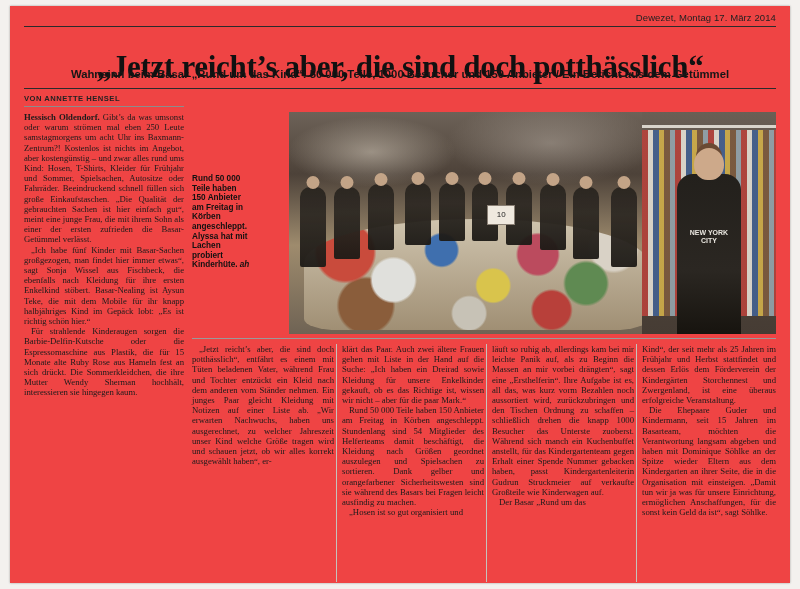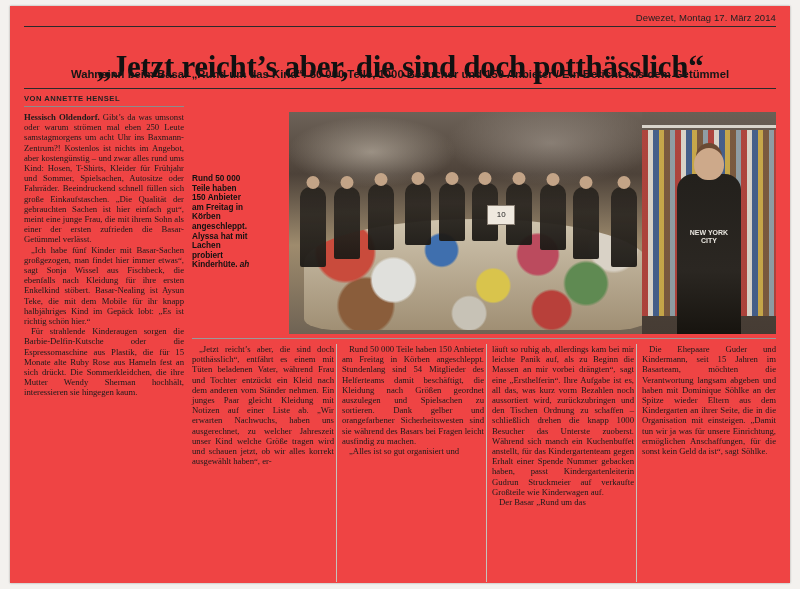--- a/index.html
+++ b/index.html
@@ -309,27 +309,29 @@
       <p class="first"><b>Hessisch Oldendorf.</b> Gibt’s da was umsonst oder warum strömen mal eben 250 Leute samstagmorgens um acht Uhr ins Baxmann-Zentrum?! Kostenlos ist nichts im Angebot, aber kostengünstig – und zwar alles rund ums Kind: Hosen, T-Shirts, Kleider für Frühjahr und Sommer, Spielsachen, Autositze oder Fahrräder. Beeindruckend schnell füllen sich große Einkaufstaschen. „Die Qualität der gebrauchten Sachen ist hier einfach gut“, meint eine junge Frau, die mit ihrem Sohn als einer der ersten zufrieden die Basar-Getümmel verlässt.</p>
       <p>„Ich habe fünf Kinder mit Basar-Sachen großgezogen, man findet hier immer etwas“, sagt Sonja Wissel aus Fischbeck, die ebenfalls nach Kleidung für ihre ersten Enkelkind stöbert. Basar-Nealing ist Aysun Teke, die mit dem Mobile für ihr knapp halbjähriges Kind im Gepäck lobt: „Es ist richtig schön hier.“</p>
       <p>Für strahlende Kinderaugen sorgen die Barbie-Delfin-Kutsche oder die Espressomaschine aus Plastik, die für 15 Monate alte Ruby Rose aus Hameln fest an sich drückt. Die Sommerkleidchen, die ihre Mutter Wendy Sherman hochhält, interessieren sie hingegen kaum.</p>
     </div>
 
     <div class="col" id="col2">
       <p>„Jetzt reicht’s aber, die sind doch potthässlich“, entfährt es einem mit Tüten beladenen Vater, während Frau und Tochter entzückt ein Kleid nach dem anderen vom Ständer nehmen. Ein junges Paar gleicht Kleidung mit Notizen auf einer Liste ab. „Wir erwarten Nachwuchs, haben uns ausgerechnet, zu welcher Jahreszeit unser Kind welche Größe tragen wird und schauen jetzt, ob wir alles korrekt ausgewählt haben“, er-</p>
     </div>
 
     <div class="col" id="col3">
+      <p class="first">klärt das Paar. Auch zwei ältere Frauen gehen mit Liste in der Hand auf die Suche: „Ich haben ein Dreirad sowie Kleidung für unsere Enkelkinder gekauft, ob es das Richtige ist, wissen wir nicht – aber für die paar Mark.“</p>
       <p>Rund 50 000 Teile haben 150 Anbieter am Freitag in Körben angeschleppt. Stundenlang sind 54 Mitglieder des Helferteams damit beschäftigt, die Kleidung nach Größen geordnet auszulegen und Spielsachen zu sortieren. Dank gelber und orangefarbener Sicherheitswesten sind sie während des Basars bei Fragen leicht ausfindig zu machen.</p>
-      <p>„Alles ist so gut organisiert und</p>
+      <p>„Hosen ist so gut organisiert und</p>
     </div>
 
     <div class="col" id="col4">
       <p class="first">läuft so ruhig ab, allerdings kam bei mir leichte Panik auf, als zu Beginn die Massen an mir vorbei drängten“, sagt eine „Ersthelferin“. Ihre Aufgabe ist es, all das, was kurz vorm Bezahlen noch aussortiert wird, zurückzubringen und den Tischen Ordnung zu schaffen – schließlich drehen die knapp 1000 Besucher das Unterste zuoberst. Während sich manch ein Kuchenbuffet anstellt, für das Kindergartenteam gegen Erhalt einer Spende Nummer gebacken haben, passt Kindergartenleiterin Gudrun Struckmeier auf verkaufte Großteile wie Kinderwagen auf.</p>
       <p>Der Basar „Rund um das</p>
     </div>
 
     <div class="col" id="col5">
+      <p class="first">Kind“, der seit mehr als 25 Jahren im Frühjahr und Herbst stattfindet und dessen Erlös dem Förderverein der Kindergärten Storchennest und Zwergenland, ist eine überaus erfolgreiche Veranstaltung.</p>
       <p>Die Ehepaare Guder und Kindermann, seit 15 Jahren im Basarteam, möchten die Verantwortung langsam abgeben und haben mit Dominique Söhlke an der Spitze wieder Eltern aus dem Kindergarten an ihrer Seite, die in die Organisation mit einsteigen. „Damit tun wir ja was für unsere Einrichtung, ermöglichen Anschaffungen, für die sonst kein Geld da ist“, sagt Söhlke.</p>
     </div>
 
   </div>
 </div>
 
 </body></html>

